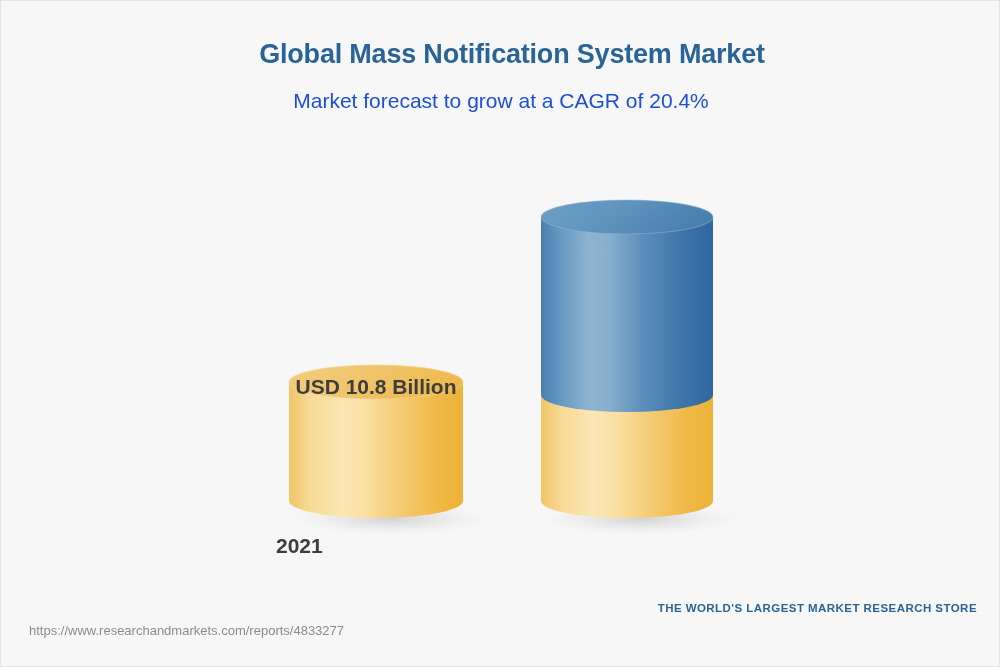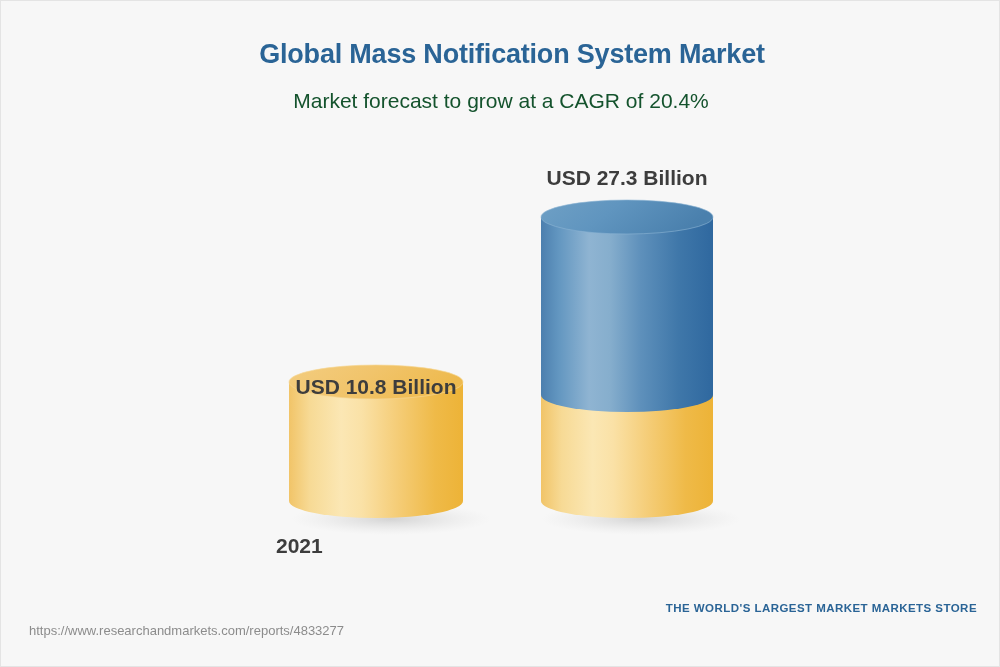--- a/index.html
+++ b/index.html
@@ -33,21 +33,21 @@
     letter-spacing: -0.2px;
   }
   .chart-subtitle {
     position: absolute;
     left: 0;
     top: 88px;
     width: 1000px;
     text-align: center;
     font-size: 21px;
     font-weight: normal;
-    color: #14532d;
+    color: #1d4ed8;
   }
 
   
   .plot {
     position: absolute;
     left: 0;
     top: 0;
     width: 1000px;
     height: 667px;
   }
@@ -182,24 +182,23 @@
                L 712 216 Z" fill="url(#gradBlueBody)"></path>
 
       <ellipse cx="626" cy="216" rx="86" ry="17" fill="url(#gradBlueTop)"></ellipse>
 
       <ellipse cx="626" cy="216" rx="86" ry="17" fill="none" stroke="#8cb4d4" stroke-width="1" opacity="0.6"></ellipse>
     </g>
   </svg>
 
   <div class="value-label" style="left: 275px; top: 334px; width: 200px; margin-top: 40px;">USD 10.8 Billion</div>
 
-  <div class="value-label" style="left: 526px; top: 165px; width: 200px;">USD 27.3 Billion</div>
 
   <div class="cat-label" style="left: 275px; top: 533px; width: 200px;">2021</div>
 
 
   <div class="footer-url">https://www.researchandmarkets.com/reports/4833277</div>
 
   <div class="logo">
-    <div class="logo-tag">THE WORLD'S LARGEST MARKET MARKETS STORE</div>
+    <div class="logo-tag">THE WORLD'S LARGEST MARKET RESEARCH STORE</div>
   </div>
 
 </div>
 
 </body></html>

